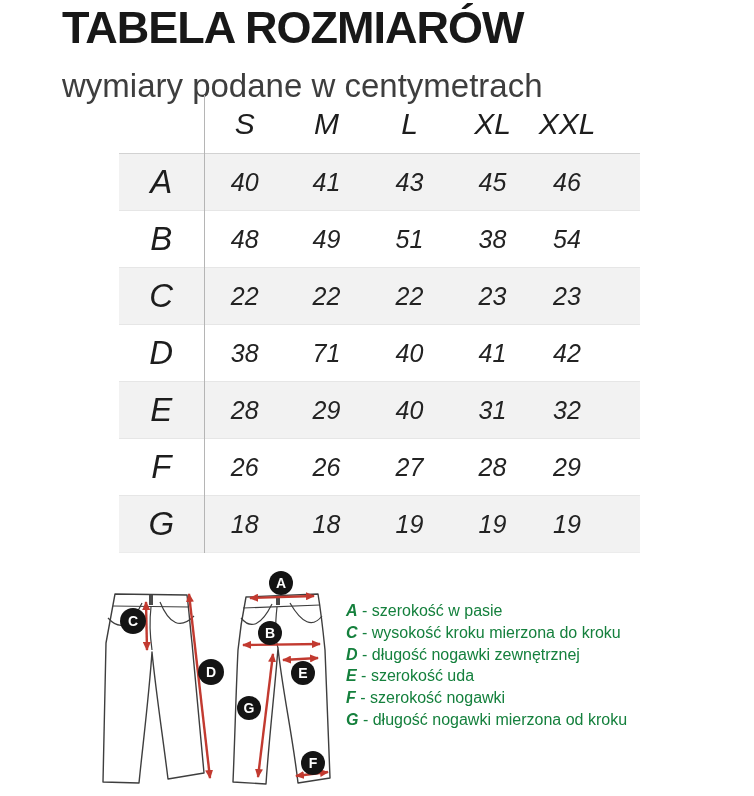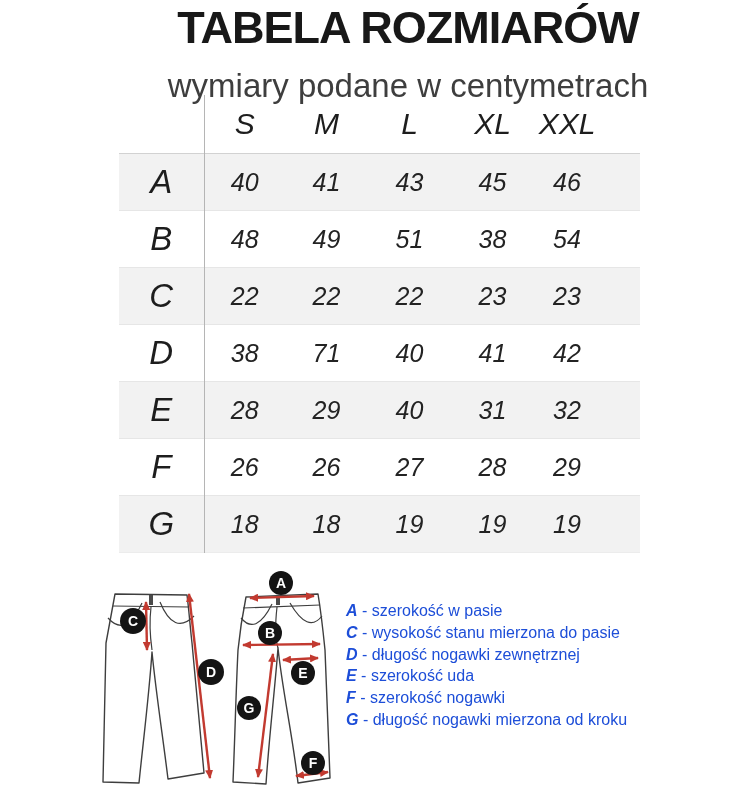--- a/index.html
+++ b/index.html
@@ -1,42 +1,42 @@
 <!DOCTYPE html>
 <html style="--arrow: #c23a30; --tagbg: #141414; --line: #3e3e3e; --stripe: #f2f2f2;"><head>
 <meta charset="utf-8">
 <style>
   html,body{margin:0;padding:0;background:#fff;}
   .page{
     position:relative;width:754px;height:796px;background:#ffffff;
     font-family:"Liberation Sans",sans-serif;color:#1b1b1b;overflow:hidden;
   }
   
-  .header{position:absolute;top:5px;left:62px;width:692px;text-align:center;}
+  .header{position:absolute;top:5px;left:62px;width:692px;text-align:left;}
   .title{margin:0;font-size:45px;font-weight:bold;letter-spacing:-1px;line-height:1.02;color:#181818;}
   .subtitle{font-size:33px;font-weight:normal;color:#3e3e3e;line-height:1.0;margin-top:18px;letter-spacing:0px;}
   
   .size-table{
     position:absolute;left:119px;top:95px;width:521px;
     border-collapse:collapse;table-layout:fixed;
   }
   .size-table th,.size-table td{
     font-style:italic;font-weight:normal;text-align:center;padding:0;
   }
   .size-table thead th{height:58px;font-size:30px;color:#1d1d1d;}
   .size-table tbody th{font-size:33px;color:#1d1d1d;}
   .size-table tbody td{font-size:25px;color:#232323;}
   .size-table tbody tr{height:57px;border-top:1px solid #e6e6e6;}
   .size-table tbody tr:first-child{border-top:1px solid #d2d2d2;}
   .size-table tbody tr:last-child{border-bottom:1px solid #ececec;}
   .size-table tbody tr.shade{background:var(--stripe,#f2f2f2);}
   .size-table tr > *:nth-child(2){border-left:1px solid #b5b5b5;}
   .size-table tr > *:last-child{padding-right:40px;}
   
-  .legend{position:absolute;left:346px;top:600px;font-size:16px;line-height:21.8px;color:#1d4ed8;}
+  .legend{position:absolute;left:346px;top:600px;font-size:16px;line-height:21.8px;color:#15803d;}
   .lg-row{white-space:nowrap;}
   .lg-letter{font-weight:bold;font-style:italic;}
   
   .svg-left{position:absolute;left:98px;top:588px;}
   .svg-right{position:absolute;left:230px;top:570px;}
   svg .outline{fill:#ffffff;stroke:var(--line,#3e3e3e);stroke-width:1.4;stroke-linejoin:round;}
   svg .detail{fill:none;stroke:var(--line,#3e3e3e);stroke-width:1.2;}
   svg .btn{fill:#4a4a4a;}
   svg .arrow{stroke:var(--arrow,#c23a30);stroke-width:2.4;fill:none;}
   svg marker path{fill:var(--arrow,#c23a30);}
@@ -179,20 +179,20 @@
     <circle class="tag" cx="73" cy="103" r="12"></circle>
     <text class="tagtxt" x="73" y="103">E</text>
     <circle class="tag" cx="19" cy="138" r="12"></circle>
     <text class="tagtxt" x="19" y="138">G</text>
     <circle class="tag" cx="83" cy="193" r="12"></circle>
     <text class="tagtxt" x="83" y="193">F</text>
   </svg>
 
   <div class="legend">
       <div class="lg-row"><span class="lg-letter">A</span><span class="lg-sep"> - </span><span class="lg-text">szerokość w pasie</span></div>
-      <div class="lg-row"><span class="lg-letter">C</span><span class="lg-sep"> - </span><span class="lg-text">wysokość stanu mierzona do pasie</span></div>
+      <div class="lg-row"><span class="lg-letter">C</span><span class="lg-sep"> - </span><span class="lg-text">wysokość kroku mierzona do kroku</span></div>
       <div class="lg-row"><span class="lg-letter">D</span><span class="lg-sep"> - </span><span class="lg-text">długość nogawki zewnętrznej</span></div>
       <div class="lg-row"><span class="lg-letter">E</span><span class="lg-sep"> - </span><span class="lg-text">szerokość uda</span></div>
       <div class="lg-row"><span class="lg-letter">F</span><span class="lg-sep"> - </span><span class="lg-text">szerokość nogawki</span></div>
       <div class="lg-row"><span class="lg-letter">G</span><span class="lg-sep"> - </span><span class="lg-text">długość nogawki mierzona od kroku</span></div>
     </div>
 
 </div>
 
 </body></html>

